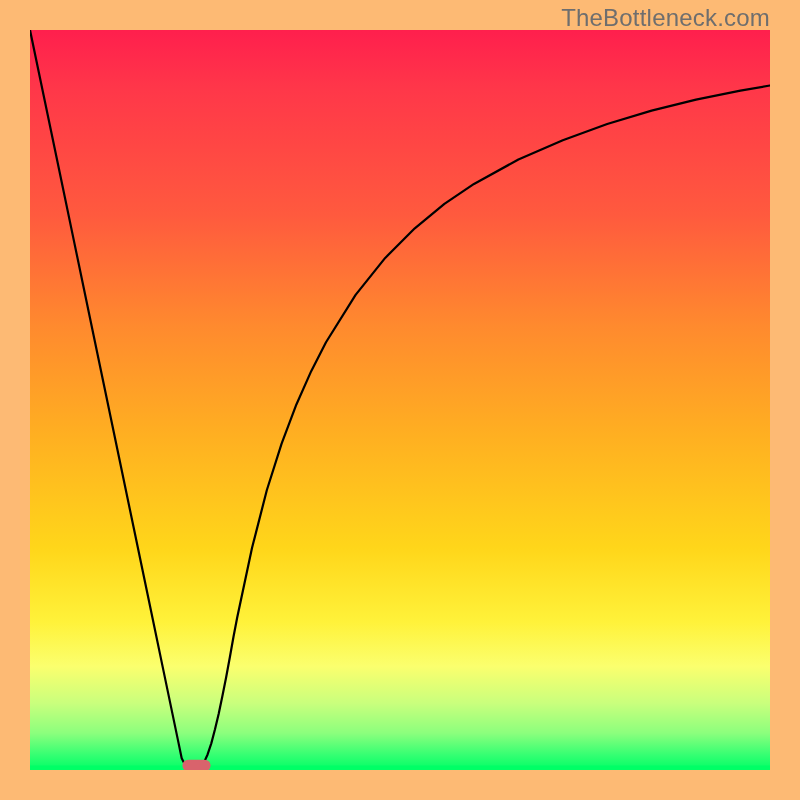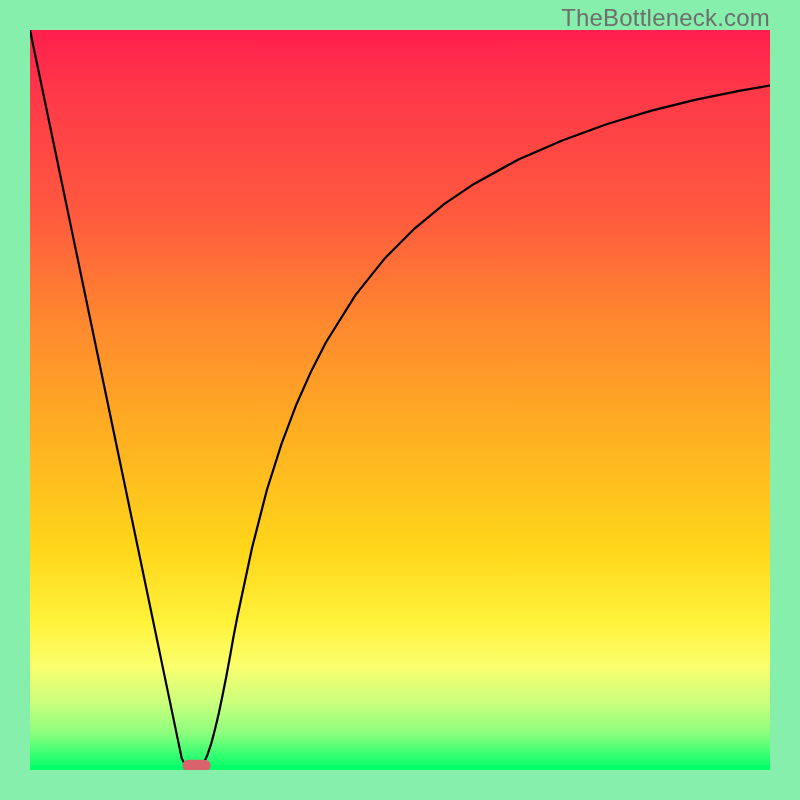--- a/index.html
+++ b/index.html
@@ -8,21 +8,21 @@
     width: 800px;
     height: 800px;
     background: #000;
     font-family: Arial, Helvetica, sans-serif;
     overflow: hidden;
   }
   .frame {
     position: relative;
     width: 800px;
     height: 800px;
-    background: #86efac;
+    background: #fdba74;
   }
   .watermark {
     position: absolute;
     top: 4px;
     right: 30px;
     color: #6e6e6e;
     font-size: 24px;
     font-weight: 400;
     letter-spacing: 0.2px;
     z-index: 10;

